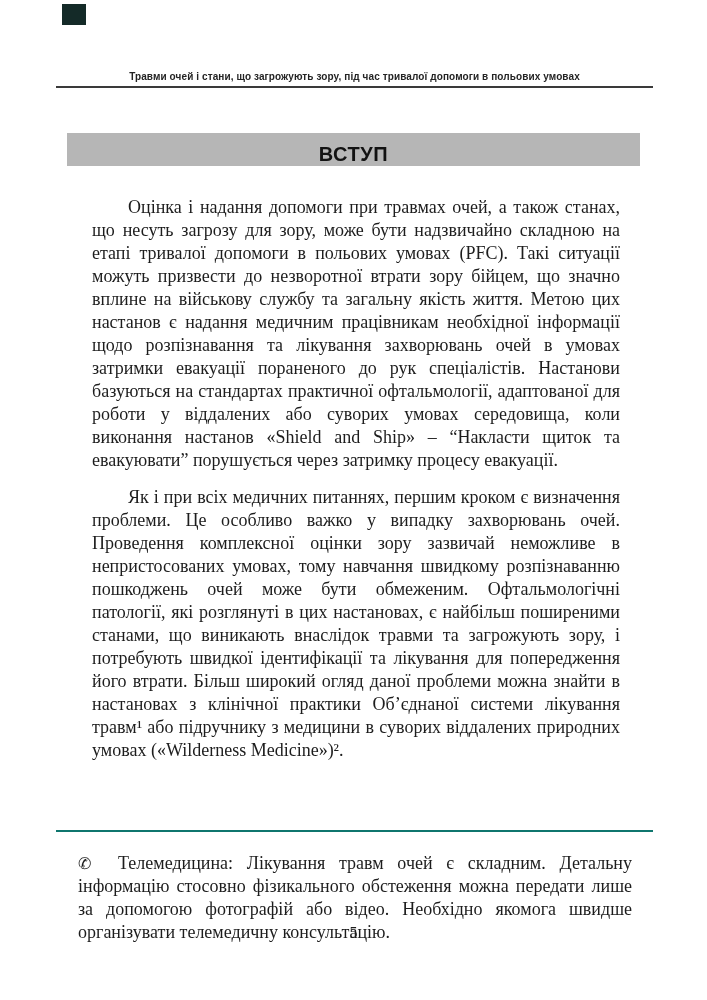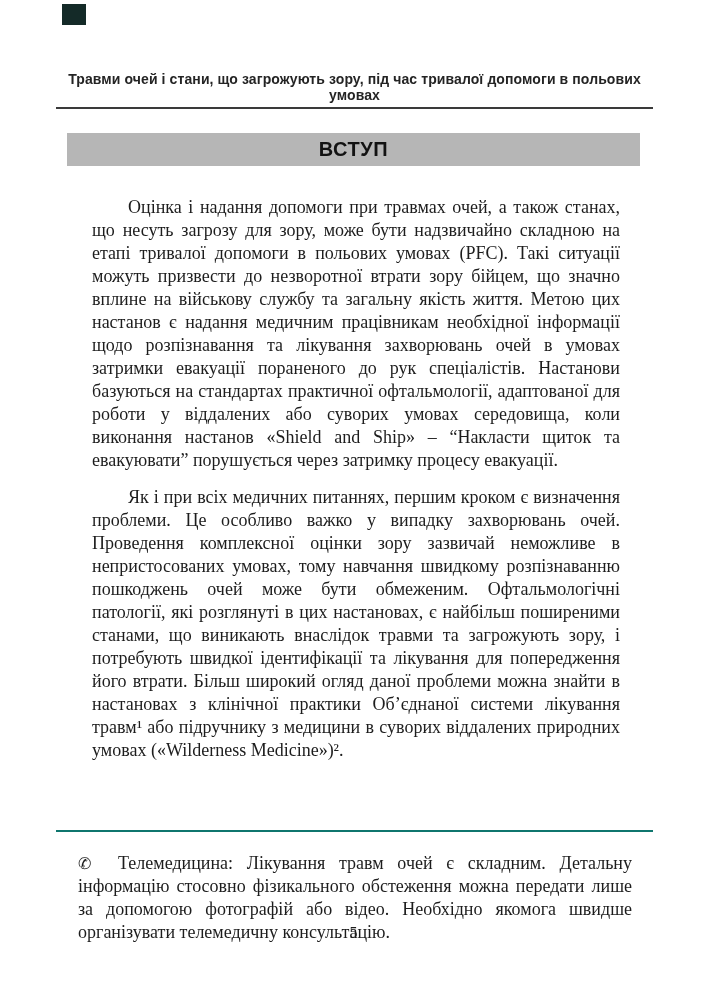--- a/index.html
+++ b/index.html
@@ -19,34 +19,34 @@
     left:62px; top:4px;
     width:24px; height:21px;
     background:#142a28;
   }
   .running-head {
     position:absolute;
     top:71px; left:56px;
     width:597px;
     text-align:center;
     font-family:"Liberation Sans", sans-serif;
-    font-size:14px;
+    font-size:10px;
     font-weight:600;
     color:#242424;
     padding-bottom:4px;
     border-bottom:2px solid #3a3a3a;
     letter-spacing:0.1px;
   }
   .title-bar {
     position:absolute;
     top:133px; left:67px;
     width:573px; height:33px;
     background:#b6b6b6;
     display:flex;
-    align-items:center;
+    align-items:flex-end;
     justify-content:center;
   }
   .title-bar .title-text {
     font-family:"Liberation Sans", sans-serif;
     font-size:20px;
     font-weight:bold;
     color:#121212;
     letter-spacing:0.6px;
   }
   .body-text {

